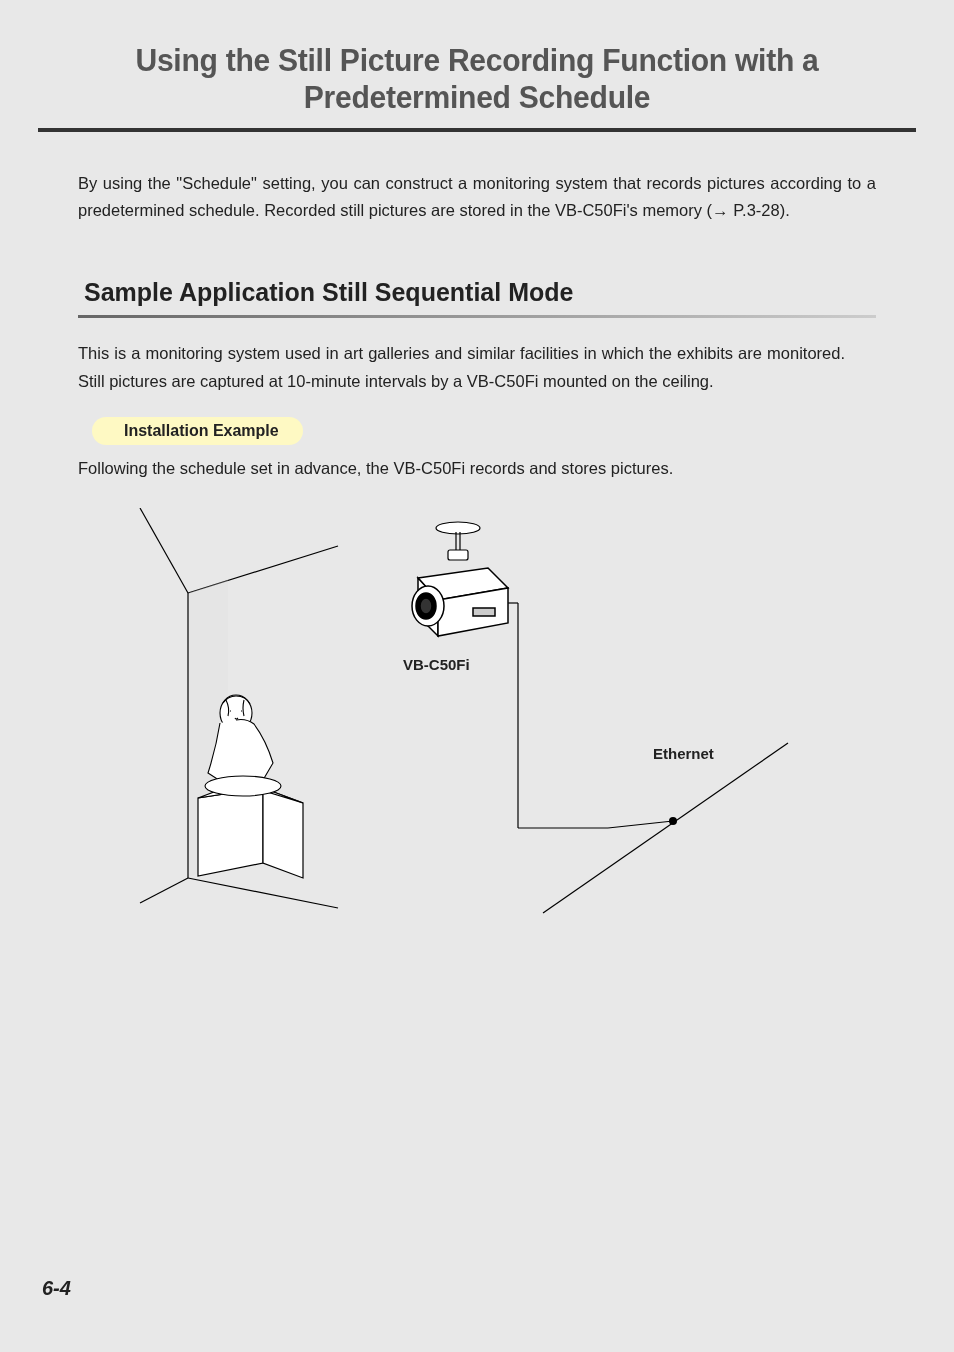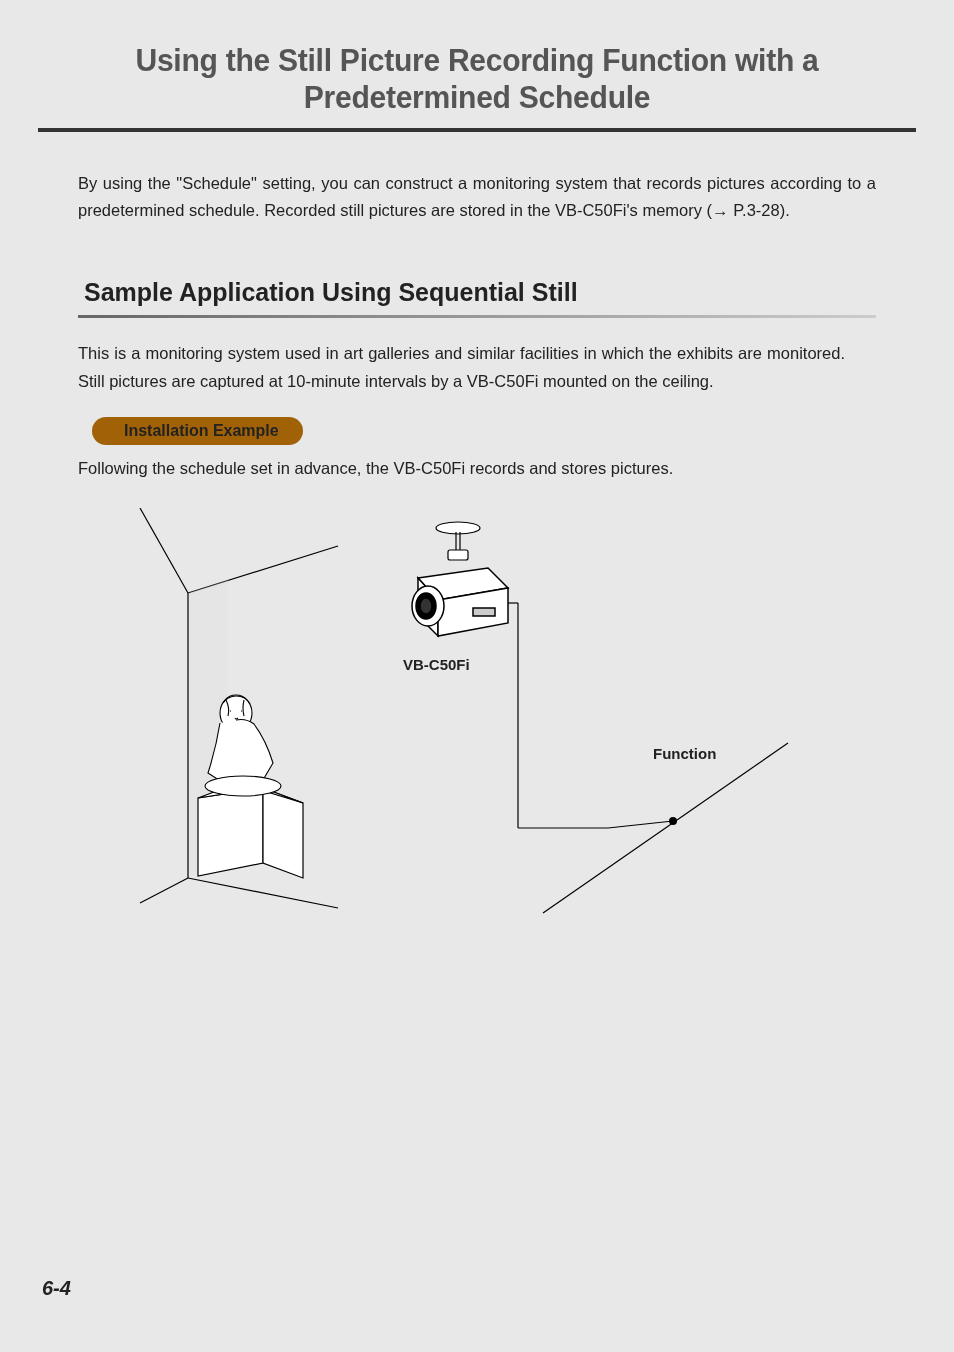--- a/index.html
+++ b/index.html
@@ -48,21 +48,21 @@
     }
     .section-text {
       margin: 22px 109px 0 78px;
       font-size: 16.5px;
       line-height: 1.65;
       color: #222;
       text-align: justify;
     }
     .install-badge {
       display: inline-block;
-      background: #a16207;
+      background: #fef9c3;
       border-radius: 14px;
       padding: 5px 24px 5px 32px;
       margin: 22px 0 0 92px;
       font-size: 16px;
       font-weight: bold;
       color: #222;
     }
     .install-text {
       margin: 14px 78px 8px 78px;
       font-size: 16.5px;
@@ -108,21 +108,21 @@
 </head>
 <body>
 
 
 
 <h1 class="page-title">Using the Still Picture Recording Function with a Predetermined Schedule</h1>
 <div class="title-underline"></div>
 
 <p class="intro-text">By using the "Schedule" setting, you can construct a monitoring system that records pictures according to a predetermined schedule. Recorded still pictures are stored in the VB-C50Fi's memory (→ P.3-28).</p>
 
-<h2 class="section-heading">Sample Application Using Sequential Still</h2>
+<h2 class="section-heading">Sample Application Still Sequential Mode</h2>
 <div class="section-underline"></div>
 
 <p class="section-text">This is a monitoring system used in art galleries and similar facilities in which the exhibits are monitored. Still pictures are captured at 10-minute intervals by a VB-C50Fi mounted on the ceiling.</p>
 
 <div class="install-badge">Installation Example</div>
 
 <p class="install-text">Following the schedule set in advance, the VB-C50Fi records and stores pictures.</p>
 
 <div class="diagram-area">
   <svg class="diagram-svg" width="800" height="440">
@@ -177,19 +177,19 @@
     <line x1="430" y1="95" x2="440" y2="95" stroke="#000" stroke-width="1.2"></line>
     <line x1="440" y1="95" x2="440" y2="320" stroke="#000" stroke-width="1.2"></line>
     <line x1="440" y1="320" x2="530" y2="320" stroke="#000" stroke-width="1.2"></line>
 
     <line x1="465" y1="405" x2="710" y2="235" stroke="#000" stroke-width="1.2"></line>
 
     <circle cx="595" cy="313" r="4" fill="#000"></circle>
     <line x1="530" y1="320" x2="595" y2="313" stroke="#000" stroke-width="1.2"></line>
   </svg>
   <div class="camera-label">VB-C50Fi</div>
-  <div class="ethernet-label">Function</div>
+  <div class="ethernet-label">Ethernet</div>
 </div>
 
 <div class="page-number">6-4</div>
 
 
 
 
 </body></html>

